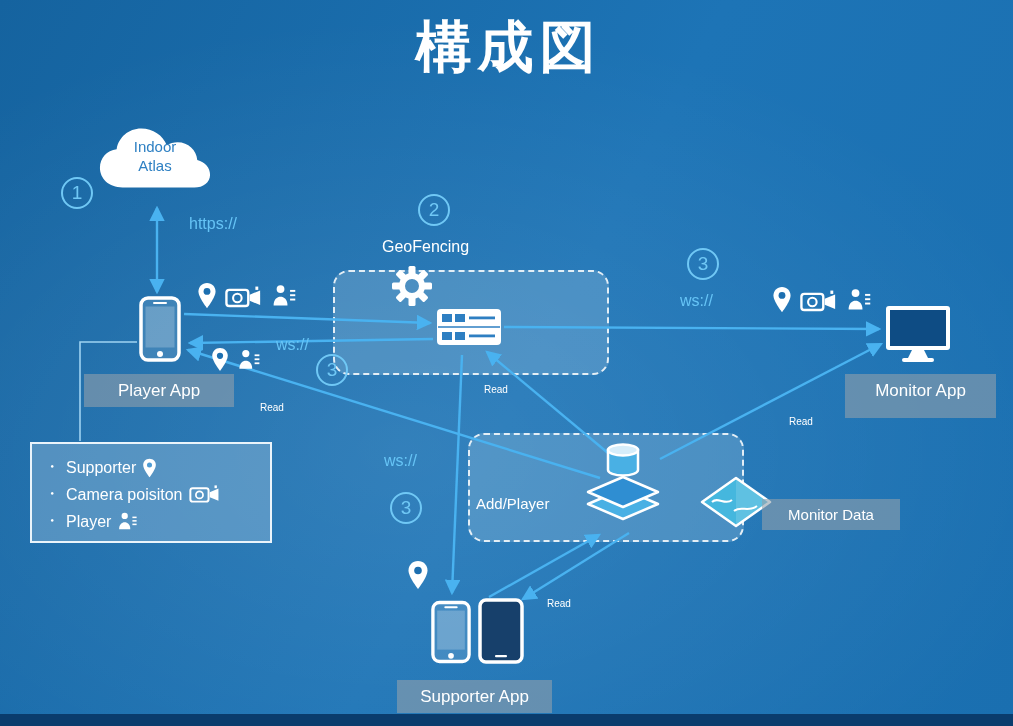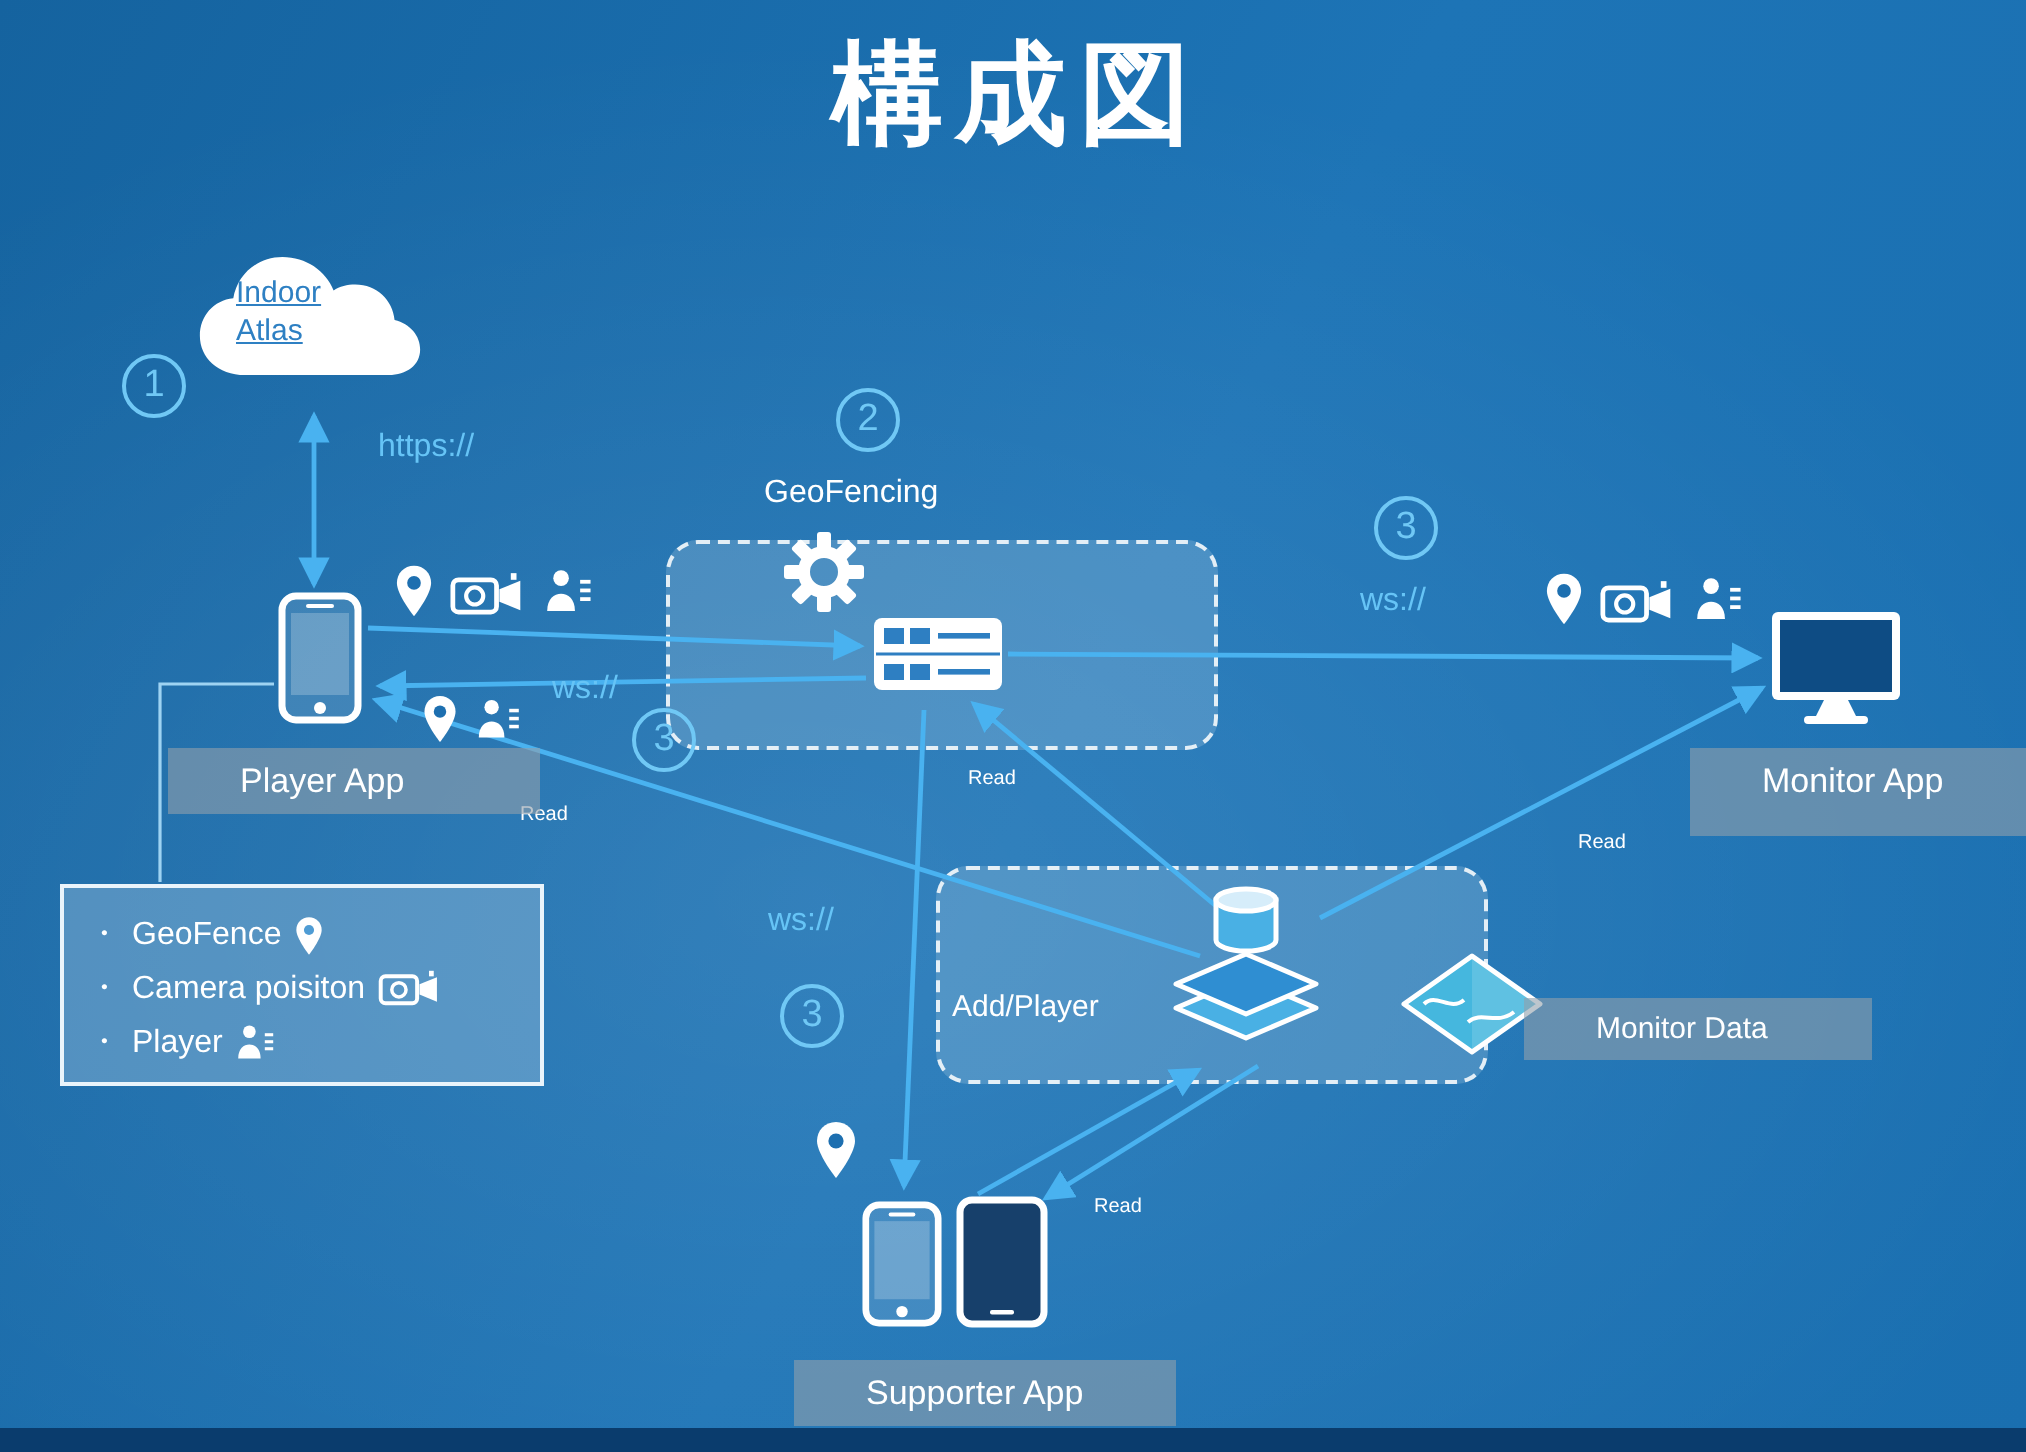--- a/index.html
+++ b/index.html
@@ -22,36 +22,36 @@
     border-radius:16px;background:rgba(199,221,238,0.22);
   }
   
   .edges{position:absolute;inset:0;z-index:2;pointer-events:none;}
   .edges line,.edges polyline{stroke:#49b2f0;stroke-width:2.4;fill:none;}
   .edges .connector{stroke:#9ed3f2;stroke-width:1.6;}
   
   .cloud{z-index:4;}
   .cloud svg{position:absolute;inset:0;width:100%;height:100%;}
   .cloud-label{
-    position:relative;z-index:1;color:#2e80c3;
-    font-size:15px;line-height:1.25;text-decoration:underline;
+    position:relative;z-index:1;text-align:center;color:#2e80c3;
+    font-size:15px;line-height:1.25;
   }
   
   .badge{
     z-index:3;width:28px;height:28px;border:2px solid #70c8f5;border-radius:50%;
     color:#70c8f5;font-size:19px;line-height:28px;text-align:center;font-weight:400;
   }
   
   .proto{z-index:3;color:#66c4f6;font-size:16px;}
   .read{z-index:3;color:#ffffff;font-size:10px;}
   .grouptext{z-index:3;color:#ffffff;font-size:16px;}
   
   .graybox{
     z-index:3;background:rgba(145,160,172,0.60);color:#fff;
-    font-size:17px;text-align:left;padding-left:36px;
+    font-size:17px;text-align:center;
   }
   
   .legend{
     z-index:4;background:rgba(157,196,222,0.40);border:2px solid #eaf4fb;
     padding:10px 12px;box-sizing:border-box;color:#fff;font-size:16px;
   }
   .legend-row{display:flex;align-items:center;gap:6px;height:27px;}
   .legend-row .lbl{white-space:nowrap;}
   .icon{display:inline-block;line-height:0;}
   .node{z-index:3;}
@@ -270,21 +270,21 @@
     <svg viewBox="0 0 46 66" width="46" height="66">
       <rect x="2" y="2" width="42" height="62" rx="6" fill="#17406b" stroke="#ffffff" stroke-width="3.5"></rect>
       <rect x="17" y="57" width="12" height="2.2" rx="1" fill="#ffffff"></rect>
     </svg>
   </div>
   <div class="graybox abs" style="left:397px;top:680px;width:155px;height:33px;line-height:33px;">Supporter App</div>
 
   <div class="legend abs" style="left:30px;top:442px;width:242px;height:101px;">
     <div class="legend-row">
       <span>・</span>
-      <span class="lbl">GeoFence</span>
+      <span class="lbl">Supporter</span>
       <span class="icon">
         <svg viewBox="0 0 22 30" width="15" height="20">
             <path d="M11,1 C5.5,1 1.5,5.2 1.5,10.5 C1.5,17 11,29 11,29 C11,29 20.5,17 20.5,10.5 C20.5,5.2 16.5,1 11,1 Z" fill="#fff"></path>
             <circle cx="11" cy="10.5" r="3.8" fill="#4f9cd4"></circle>
           </svg>
       </span>
     </div>
     <div class="legend-row">
       <span>・</span>
       <span class="lbl">Camera poisiton</span>

